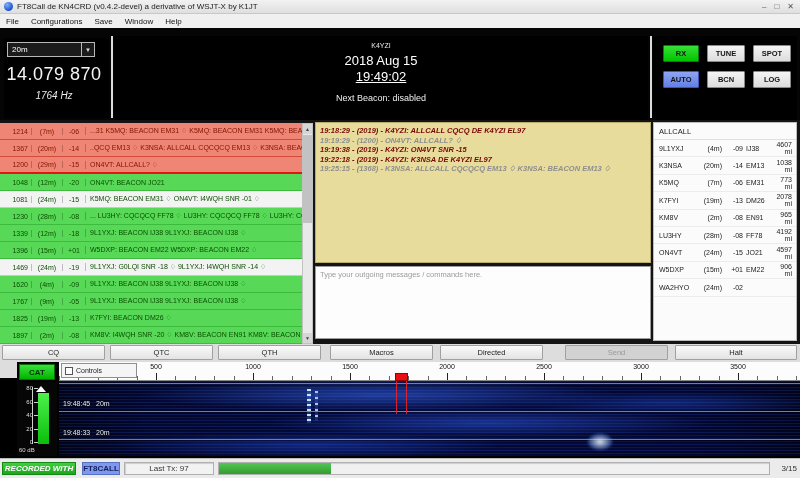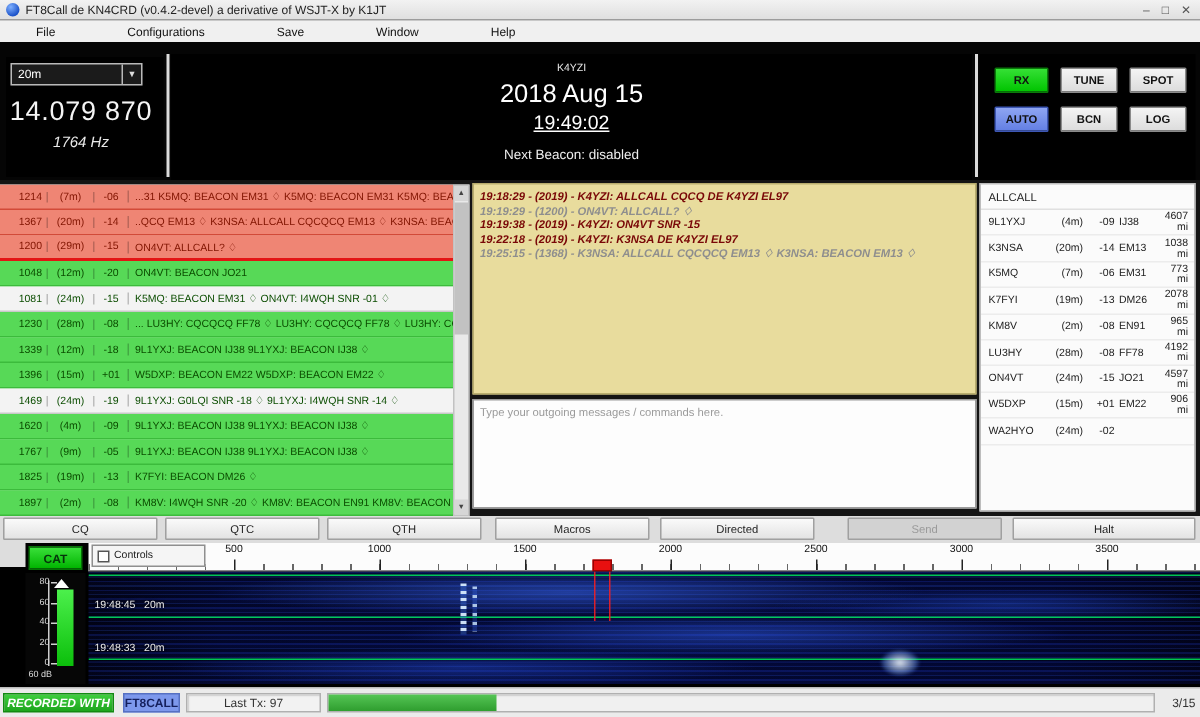--- a/index.html
+++ b/index.html
@@ -7,35 +7,35 @@
           font-family:"Liberation Sans",sans-serif;-webkit-font-smoothing:antialiased;}
   
   .titlebar{position:absolute;left:0;top:0;width:800px;height:14px;background:linear-gradient(#f2f2f2,#dfdfdf);
             display:flex;align-items:center;gap:4px;padding-left:4px;box-sizing:border-box;border-bottom:1px solid #c8c8c8;}
   .appicon{width:9px;height:9px;border-radius:50%;background:radial-gradient(circle at 35% 30%,#7fb0ff,#1c53c9 70%);flex:none;}
   .titletext{font-size:8px;color:#222;white-space:nowrap;}
   .winbtns{margin-left:auto;display:flex;gap:8px;padding-right:6px;}
   .winbtns span{font-size:8px;color:#555;line-height:14px;}
   .menubar{position:absolute;left:0;top:14px;width:800px;height:14px;background:#f0f0f0;display:flex;align-items:center;
            border-bottom:1px solid #cfcfcf;}
-  .menubar .mi{font-size:8px;color:#111;padding:0 24px;}
+  .menubar .mi{font-size:8px;color:#111;padding:0 6px;}
   
   .topsec{position:absolute;left:0;top:28px;width:800px;height:92px;background:#050505;}
   .vdiv{position:absolute;top:8px;height:82px;width:2px;background:#dcdcdc;}
   .freqbox{position:absolute;left:4px;top:10px;width:105px;height:80px;background:#000;}
   .banddd{position:absolute;left:3px;top:4px;width:88px;height:15px;background:#1b1b1b;border:1px solid #b9b9b9;
           display:flex;align-items:center;box-sizing:border-box;}
   .banddd .bandlabel{font-size:8px;color:#fff;padding-left:4px;flex:1;}
   .banddd .ddarrow{width:12px;height:100%;border-left:1px solid #b9b9b9;display:flex;align-items:center;justify-content:center;
                    color:#ddd;font-size:6px;}
   .freqval{position:absolute;left:0px;top:26px;width:100px;text-align:center;font-size:18px;color:#f5f5f5;letter-spacing:.5px;}
   .freqoff{position:absolute;left:0px;top:52px;width:100px;text-align:center;font-size:10px;font-style:italic;color:#e9e9e9;}
   .infobox{position:absolute;left:114px;top:8px;width:534px;height:84px;background:#000;text-align:center;color:#fff;}
   .owncall{font-size:7px;margin-top:6px;color:#e8e8e8;}
-  .dateline{font-size:17px;margin-top:4px;}
+  .dateline{font-size:13px;margin-top:4px;}
   .timeline{font-size:13px;margin-top:1px;text-decoration:underline;}
   .beaconline{font-size:9px;margin-top:9px;color:#efefef;}
   .ctrlbox{position:absolute;left:653px;top:8px;width:144px;height:84px;background:#000;}
   .btn-grid{position:absolute;left:10px;top:9px;display:grid;grid-template-columns:36px 38px 38px;grid-auto-rows:17px;
             column-gap:8px;row-gap:9px;}
   .tbtn{font-size:7.5px;font-weight:bold;display:flex;align-items:center;justify-content:center;
         border:1px solid #8a8a8a;border-radius:1px;color:#111;background:linear-gradient(#f4f4f4,#dcdcdc);}
   .tbtn.green{background:linear-gradient(#35e035,#00c400);border-color:#0a7a0a;}
   .tbtn.blue{background:linear-gradient(#8ea5f2,#637fe3);border-color:#3d57b5;}
   

